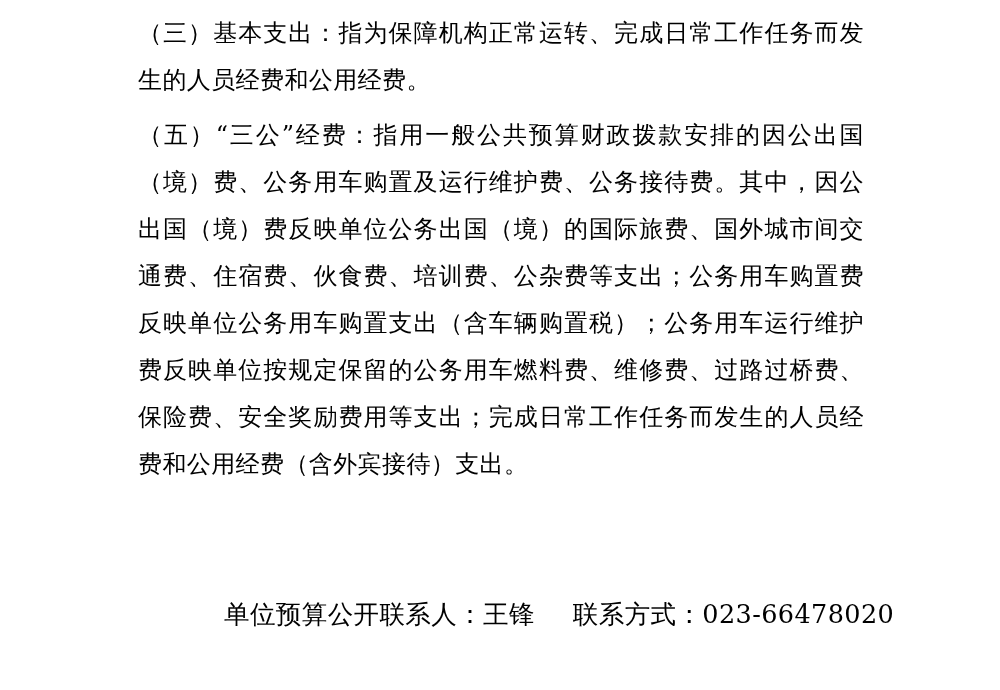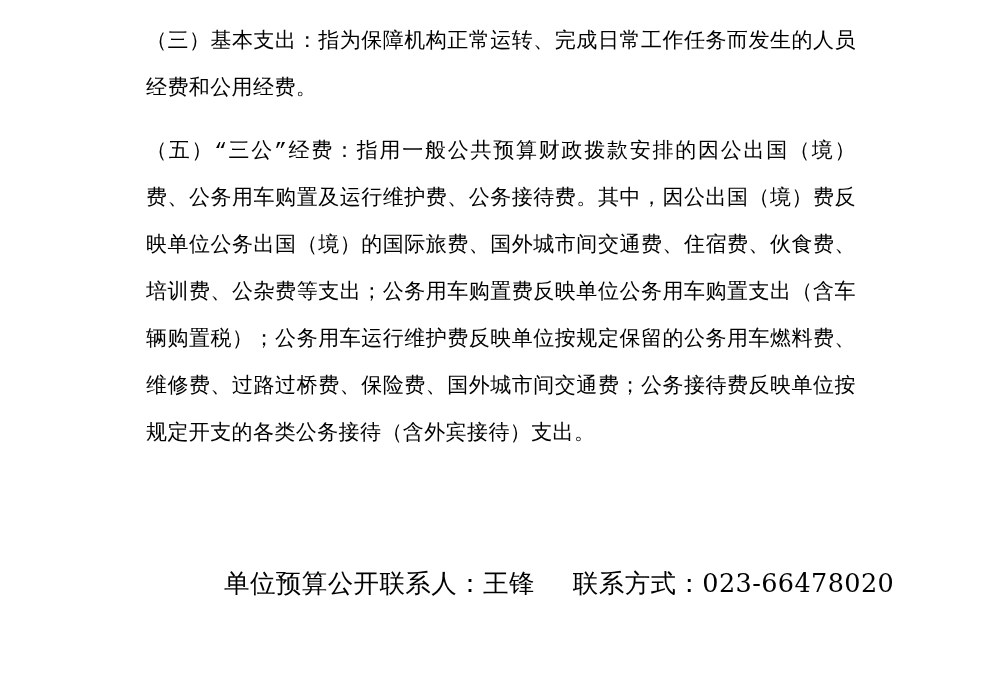--- a/index.html
+++ b/index.html
@@ -15,27 +15,26 @@
     overflow: hidden;
   }
   .page {
     position: relative;
     width: 1000px;
     height: 690px;
     box-sizing: border-box;
     padding: 0 128px 0 130px;
   }
   .para {
-    font-size: 21px;
+    font-size: 24px;
     line-height: 47px;
     text-align: justify;
     text-justify: inter-ideograph;
     letter-spacing: 0.4px;
-    margin: 16px;
-    font-family: Liberation Mono, monospace;
+    margin: 8px;
   }
   .p1 { padding-top: 2px; }
   .p2 { padding-top: 0px; }
   .p3 { padding-top: 0px; }
   .contact-block {
     margin-top: 56px;
     font-size: 25.5px;
     line-height: 47px;
     letter-spacing: 0.4px;
     padding-left: 60px;
@@ -47,19 +46,19 @@
   }
 </style>
 </head>
 <body>
 
 <div class="page">
 
   <p class="para p1">（三）基本支出：指为保障机构正常运转、完成日常工作任务而发生的人员经费和公用经费。</p>
 
 
-  <p class="para p3">（五）“三公”经费：指用一般公共预算财政拨款安排的因公出国（境）费、公务用车购置及运行维护费、公务接待费。其中，因公出国（境）费反映单位公务出国（境）的国际旅费、国外城市间交通费、住宿费、伙食费、培训费、公杂费等支出；公务用车购置费反映单位公务用车购置支出（含车辆购置税）；公务用车运行维护费反映单位按规定保留的公务用车燃料费、维修费、过路过桥费、保险费、国外城市间交通费；公务接待费反映单位按规定开支的各类公务接待（含外宾接待）支出。</p>
+  <p class="para p3">（五）“三公”经费：指用一般公共预算财政拨款安排的因公出国（境）费、公务用车购置及运行维护费、公务接待费。其中，因公出国（境）费反映单位公务出国（境）的国际旅费、国外城市间交通费、住宿费、伙食费、培训费、公杂费等支出；公务用车购置费反映单位公务用车购置支出（含车辆购置税）；公务用车运行维护费反映单位按规定保留的公务用车燃料费、维修费、过路过桥费、保险费、安全奖励费用等支出；完成日常工作任务而发生的人员经费和公用经费（含外宾接待）支出。</p>
 
   <div class="contact-block">
     <span>单位预算公开联系人：王锋</span><span class="contact-gap"></span><span>联系方式：023-66478020</span>
   </div>
 
 </div>
 
 </body></html>

